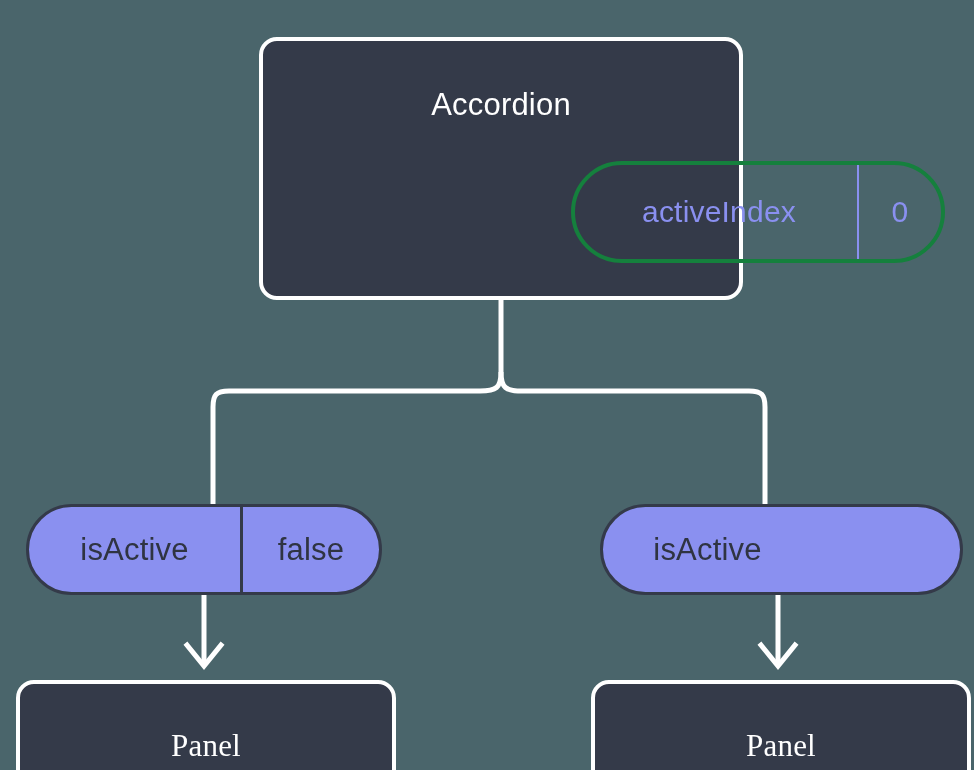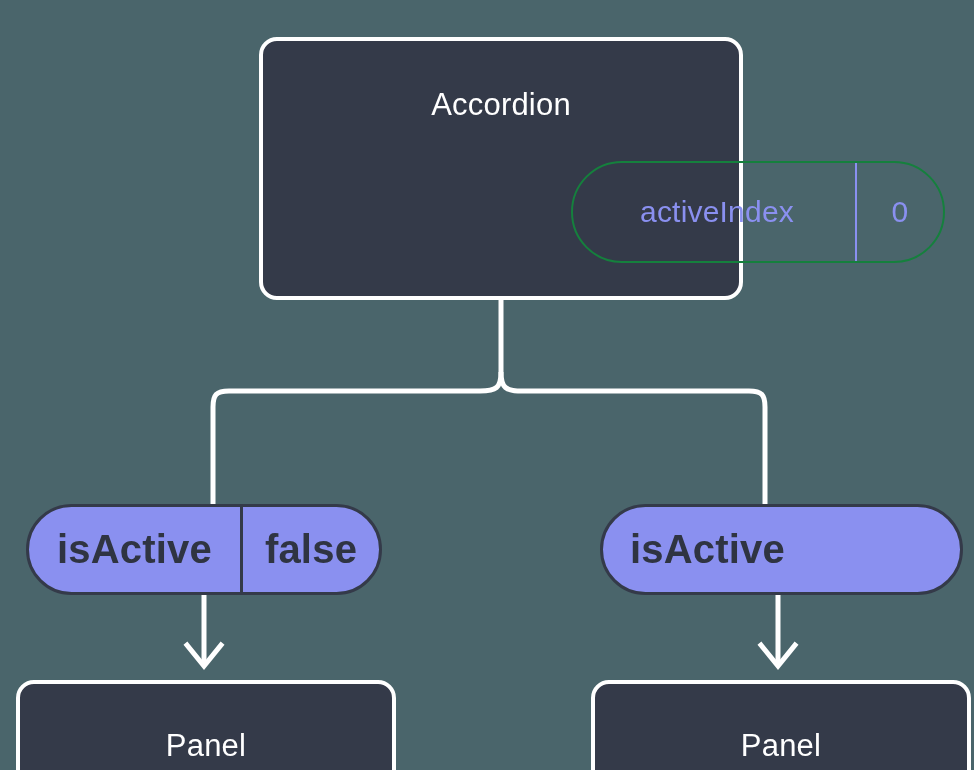--- a/index.html
+++ b/index.html
@@ -70,21 +70,21 @@
   #accordion-node .node-title {
     top: 46px;
   }
 
   
   .state-pill-outline {
     position: absolute;
     box-sizing: border-box;
     display: flex;
     align-items: stretch;
-    border: 2px solid #15803d;
+    border: 4px solid #15803d;
     border-radius: 999px;
     color: #8a90f0;
     background: transparent;
     overflow: hidden;
   }
   .state-pill-outline .pill-key,
   .state-pill-outline .pill-val {
     display: flex;
     align-items: center;
     justify-content: center;
@@ -120,22 +120,22 @@
     border-radius: 999px;
     color: #2f3442;
     overflow: hidden;
     z-index: 2;
   }
   .prop-pill .pill-key,
   .prop-pill .pill-val {
     display: flex;
     align-items: center;
     justify-content: center;
-    font-size: 40px;
-    font-weight: 700;
+    font-size: 31px;
+    font-weight: 400;
     white-space: nowrap;
     letter-spacing: 0.2px;
   }
   .prop-pill .pill-val {
     flex: 1 1 auto;
     border-left: 3px solid #343a49;
   }
 
   #prop-pill-left {
     left: 18px;
@@ -162,20 +162,21 @@
   }
   #panel-node-right {
     left: 583px;
     top: 648px;
     width: 380px;
     height: 130px;
   }
   #panel-node-left .node-title,
   #panel-node-right .node-title {
     top: 44px;
+    font-family: Liberation Serif, serif;
   }
 </style>
 </head>
 <body>
 
 <div id="diagram-canvas">
 
   <svg id="connector-layer" viewBox="0 0 974 770" width="974" height="770" xmlns="http://www.w3.org/2000/svg">
 
     <path d="M 493 268 L 493 340" fill="none" stroke="#ffffff" stroke-width="5" stroke-linecap="butt"></path>

